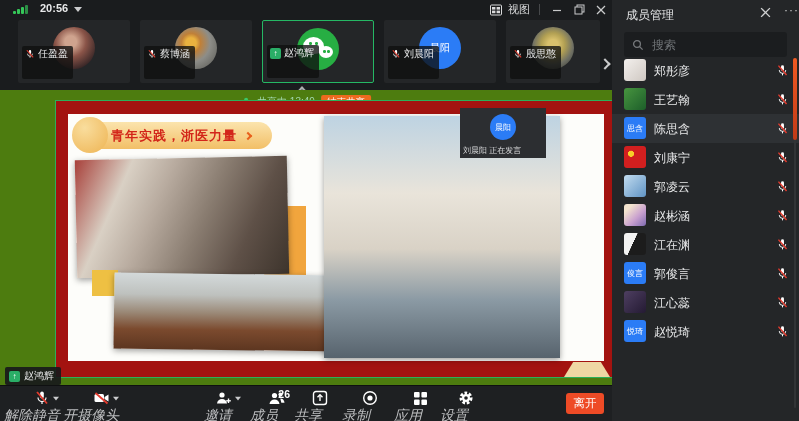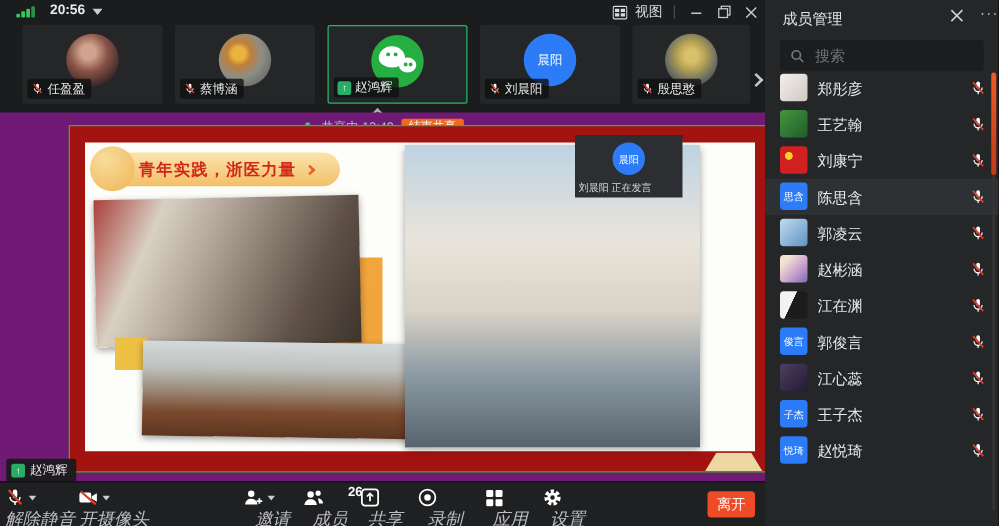--- a/index.html
+++ b/index.html
@@ -28,25 +28,25 @@
   .tav{position:absolute;left:50%;top:7px;transform:translateX(-50%);width:42px;height:42px;border-radius:50%;}
   .t1 .tav{background:radial-gradient(circle at 42% 35%,#cfa38e 16%,#8a5448 42%,#352526 78%);}
   .t2 .tav{background:radial-gradient(circle at 38% 38%,#eab23f 14%,#c08038 26%,#8d8d88 52%,#6e6e69 78%);}
   .wx{position:relative;background:#27ae43;}
   .wx .b1{position:absolute;left:6px;top:9px;width:21px;height:17px;background:#fff;border-radius:50% 50% 48% 52%/55% 55% 45% 45%;}
   .wx .b2{position:absolute;left:22px;top:18px;width:14px;height:12px;background:#fff;border-radius:50%;}
   .wx .e{position:absolute;width:2.5px;height:2.5px;border-radius:50%;background:#27ae43;}
   .t4 .tav,.av-blue{background:#2b7cf6;display:flex;align-items:center;justify-content:center;color:#fff;}
   .t4 .tav{font-size:10px;}
   .t5 .tav{background:radial-gradient(circle at 50% 42%,#d9c16c 16%,#b2a053 36%,#6f7064 62%,#4c4d45 82%);}
-  .tlabel{position:absolute;left:4px;bottom:4px;display:flex;align-items:center;gap:3px;background:rgba(14,15,16,.78);border-radius:2px;padding:1px 5px 1px 3px;font-size:10px;color:#e9eaeb;}
+  .tlabel{position:absolute;left:4px;bottom:4px;display:flex;align-items:center;gap:3px;background:rgba(14,15,16,.78);border-radius:2px;padding:1px 5px 18px 3px;font-size:10px;color:#e9eaeb;}
   .morearrow{position:absolute;left:601px;top:42px;width:8px;height:8px;border-right:2px solid #c9cacb;border-top:2px solid #c9cacb;transform:rotate(45deg);}
   .collapse{position:absolute;left:298px;top:88px;width:8px;height:8px;border-left:2px solid #aeafb1;border-top:2px solid #aeafb1;transform:rotate(45deg);}
   
-  .stage{position:absolute;left:0;top:90px;width:612px;height:295px;background:#701a75;}
+  .stage{position:absolute;left:0;top:90px;width:612px;height:295px;background:#4d7c0f;}
   .sharebar{position:absolute;left:50%;transform:translateX(-50%);top:5px;display:flex;align-items:center;gap:6px;height:14px;}
   .sharetxt{font-size:10px;color:#a3d7ae;}
   .endshare{background:#ed6a1e;color:#fff;font-size:9.5px;border-radius:2px;padding:1px 6px;line-height:12px;}
   .slide{position:absolute;left:55px;top:10px;width:562px;height:278px;background:#a31310;border:1px solid #2bb05a;}
   .card{position:absolute;inset:13px 12px 16px 12px;background:#fdfdfa;}
   .banner{position:absolute;left:12px;top:8px;width:192px;height:27px;background:linear-gradient(180deg,#fbe4ad,#f2bf67);border-radius:14px;display:flex;align-items:center;justify-content:center;}
   .banner .goldc{position:absolute;left:-8px;top:-5px;width:36px;height:36px;border-radius:50%;background:radial-gradient(circle at 35% 30%,#f9dd9d,#eeb453);}
   .banner .ttl{position:relative;font-size:13px;font-weight:bold;color:#d3261a;letter-spacing:1px;margin-left:10px;}
   .banner .barrow{position:relative;margin-left:8px;width:6px;height:6px;border-right:2.5px solid #e8601c;border-top:2.5px solid #e8601c;transform:rotate(45deg);}
   .photo{position:absolute;box-shadow:0 2px 6px rgba(0,0,0,.38);}
@@ -57,21 +57,21 @@
   .ysq2{position:absolute;left:24px;top:156px;width:26px;height:26px;background:#eec043;}
   .fold{position:absolute;right:6px;bottom:0;width:46px;height:15px;background:#efd7a4;clip-path:polygon(0 100%,20% 0,80% 0,100% 100%);}
   .overlay{position:absolute;left:460px;top:18px;width:86px;height:50px;background:#2c2e31;}
   .overlay .oav{position:absolute;left:50%;top:6px;transform:translateX(-50%);width:26px;height:26px;border-radius:50%;font-size:8px;}
   .overlay .ocap{position:absolute;left:3px;bottom:2px;font-size:8px;color:#d8d9da;white-space:nowrap;}
   .presenter{position:absolute;left:5px;top:277px;display:flex;align-items:center;gap:4px;background:rgba(24,25,27,.92);border-radius:2px;padding:2px 7px 2px 4px;font-size:10px;color:#e5e6e7;}
   .gbadge{width:11px;height:11px;border-radius:2px;background:#2aae67;color:#fff;font-size:8px;display:flex;align-items:center;justify-content:center;}
   
   .toolbar{position:absolute;left:0;top:385px;width:612px;height:36px;background:#1e2022;border-top:1px solid #0f1011;}
   .tb{position:absolute;top:3px;text-align:center;}
-  .tb .ic{height:18px;display:flex;align-items:center;justify-content:flex-start;gap:2px;}
+  .tb .ic{height:18px;display:flex;align-items:center;justify-content:flex-end;gap:2px;}
   .tb .lb{font-size:14px;color:#bdbec0;margin-top:0;white-space:nowrap;font-style:italic;}
   .tb .caret{transform:scale(.75);}
   .badge26{position:absolute;top:-1px;right:-4px;font-size:10.5px;color:#fff;font-weight:bold;}
   .leave{position:absolute;left:566px;top:7px;width:38px;height:21px;background:#ee4b26;border-radius:3px;color:#fff;font-size:11.5px;display:flex;align-items:center;justify-content:center;}
   
   .sidebar{position:absolute;left:612px;top:0;width:187px;height:421px;background:#242628;}
   .sb-head{position:absolute;left:0;top:0;width:187px;height:28px;}
   .sb-title{position:absolute;left:14px;top:7px;font-size:12px;color:#e4e5e6;}
   .sb-close{position:absolute;left:148px;top:7px;}
   .sb-more{position:absolute;left:172px;top:3px;color:#cfd0d1;font-size:12px;letter-spacing:1px;}
@@ -402,45 +402,45 @@
         <span class="mname">王艺翰</span>
         <span class="mmic">
             <svg width="13" height="13" viewBox="0 0 16 16">
               <rect x="6.2" y="1.5" width="3.6" height="7" rx="1.8" fill="#fff"></rect>
               <path d="M4 7.5a4 4 0 0 0 8 0" stroke="#fff" fill="none" stroke-width="1.2"></path>
               <line x1="8" y1="11.5" x2="8" y2="14" stroke="#fff" stroke-width="1.2"></line>
               <line x1="3" y1="2" x2="13" y2="13.5" stroke="#e23b2e" stroke-width="1.8"></line>
             </svg>
           </span>
       </div>
-      <div class="mrow">
-        <span class="mav m3"></span>
-        <span class="mname">刘康宁</span>
-        <span class="mmic">
-            <svg width="13" height="13" viewBox="0 0 16 16">
-              <rect x="6.2" y="1.5" width="3.6" height="7" rx="1.8" fill="#fff"></rect>
-              <path d="M4 7.5a4 4 0 0 0 8 0" stroke="#fff" fill="none" stroke-width="1.2"></path>
-              <line x1="8" y1="11.5" x2="8" y2="14" stroke="#fff" stroke-width="1.2"></line>
-              <line x1="3" y1="2" x2="13" y2="13.5" stroke="#e23b2e" stroke-width="1.8"></line>
-            </svg>
-          </span>
-      </div>
       <div class="mrow hl">
         <span class="mav av-blue">思含</span>
         <span class="mname">陈思含</span>
         <span class="mmic">
             <svg width="13" height="13" viewBox="0 0 16 16">
               <rect x="6.2" y="1.5" width="3.6" height="7" rx="1.8" fill="#fff"></rect>
               <path d="M4 7.5a4 4 0 0 0 8 0" stroke="#fff" fill="none" stroke-width="1.2"></path>
               <line x1="8" y1="11.5" x2="8" y2="14" stroke="#fff" stroke-width="1.2"></line>
               <line x1="3" y1="2" x2="13" y2="13.5" stroke="#e23b2e" stroke-width="1.8"></line>
             </svg>
           </span>
       </div>
       <div class="mrow">
+        <span class="mav m3"></span>
+        <span class="mname">刘康宁</span>
+        <span class="mmic">
+            <svg width="13" height="13" viewBox="0 0 16 16">
+              <rect x="6.2" y="1.5" width="3.6" height="7" rx="1.8" fill="#fff"></rect>
+              <path d="M4 7.5a4 4 0 0 0 8 0" stroke="#fff" fill="none" stroke-width="1.2"></path>
+              <line x1="8" y1="11.5" x2="8" y2="14" stroke="#fff" stroke-width="1.2"></line>
+              <line x1="3" y1="2" x2="13" y2="13.5" stroke="#e23b2e" stroke-width="1.8"></line>
+            </svg>
+          </span>
+      </div>
+      <div class="mrow">
         <span class="mav m5"></span>
         <span class="mname">郭凌云</span>
         <span class="mmic">
             <svg width="13" height="13" viewBox="0 0 16 16">
               <rect x="6.2" y="1.5" width="3.6" height="7" rx="1.8" fill="#fff"></rect>
               <path d="M4 7.5a4 4 0 0 0 8 0" stroke="#fff" fill="none" stroke-width="1.2"></path>
               <line x1="8" y1="11.5" x2="8" y2="14" stroke="#fff" stroke-width="1.2"></line>
               <line x1="3" y1="2" x2="13" y2="13.5" stroke="#e23b2e" stroke-width="1.8"></line>
             </svg>
           </span>
@@ -477,32 +477,20 @@
               <rect x="6.2" y="1.5" width="3.6" height="7" rx="1.8" fill="#fff"></rect>
               <path d="M4 7.5a4 4 0 0 0 8 0" stroke="#fff" fill="none" stroke-width="1.2"></path>
               <line x1="8" y1="11.5" x2="8" y2="14" stroke="#fff" stroke-width="1.2"></line>
               <line x1="3" y1="2" x2="13" y2="13.5" stroke="#e23b2e" stroke-width="1.8"></line>
             </svg>
           </span>
       </div>
       <div class="mrow">
         <span class="mav m9"></span>
         <span class="mname">江心蕊</span>
-        <span class="mmic">
-            <svg width="13" height="13" viewBox="0 0 16 16">
-              <rect x="6.2" y="1.5" width="3.6" height="7" rx="1.8" fill="#fff"></rect>
-              <path d="M4 7.5a4 4 0 0 0 8 0" stroke="#fff" fill="none" stroke-width="1.2"></path>
-              <line x1="8" y1="11.5" x2="8" y2="14" stroke="#fff" stroke-width="1.2"></line>
-              <line x1="3" y1="2" x2="13" y2="13.5" stroke="#e23b2e" stroke-width="1.8"></line>
-            </svg>
-          </span>
-      </div>
-      <div class="mrow">
-        <span class="mav av-blue">子杰</span>
-        <span class="mname">王子杰</span>
         <span class="mmic">
             <svg width="13" height="13" viewBox="0 0 16 16">
               <rect x="6.2" y="1.5" width="3.6" height="7" rx="1.8" fill="#fff"></rect>
               <path d="M4 7.5a4 4 0 0 0 8 0" stroke="#fff" fill="none" stroke-width="1.2"></path>
               <line x1="8" y1="11.5" x2="8" y2="14" stroke="#fff" stroke-width="1.2"></line>
               <line x1="3" y1="2" x2="13" y2="13.5" stroke="#e23b2e" stroke-width="1.8"></line>
             </svg>
           </span>
       </div>
       <div class="mrow">

